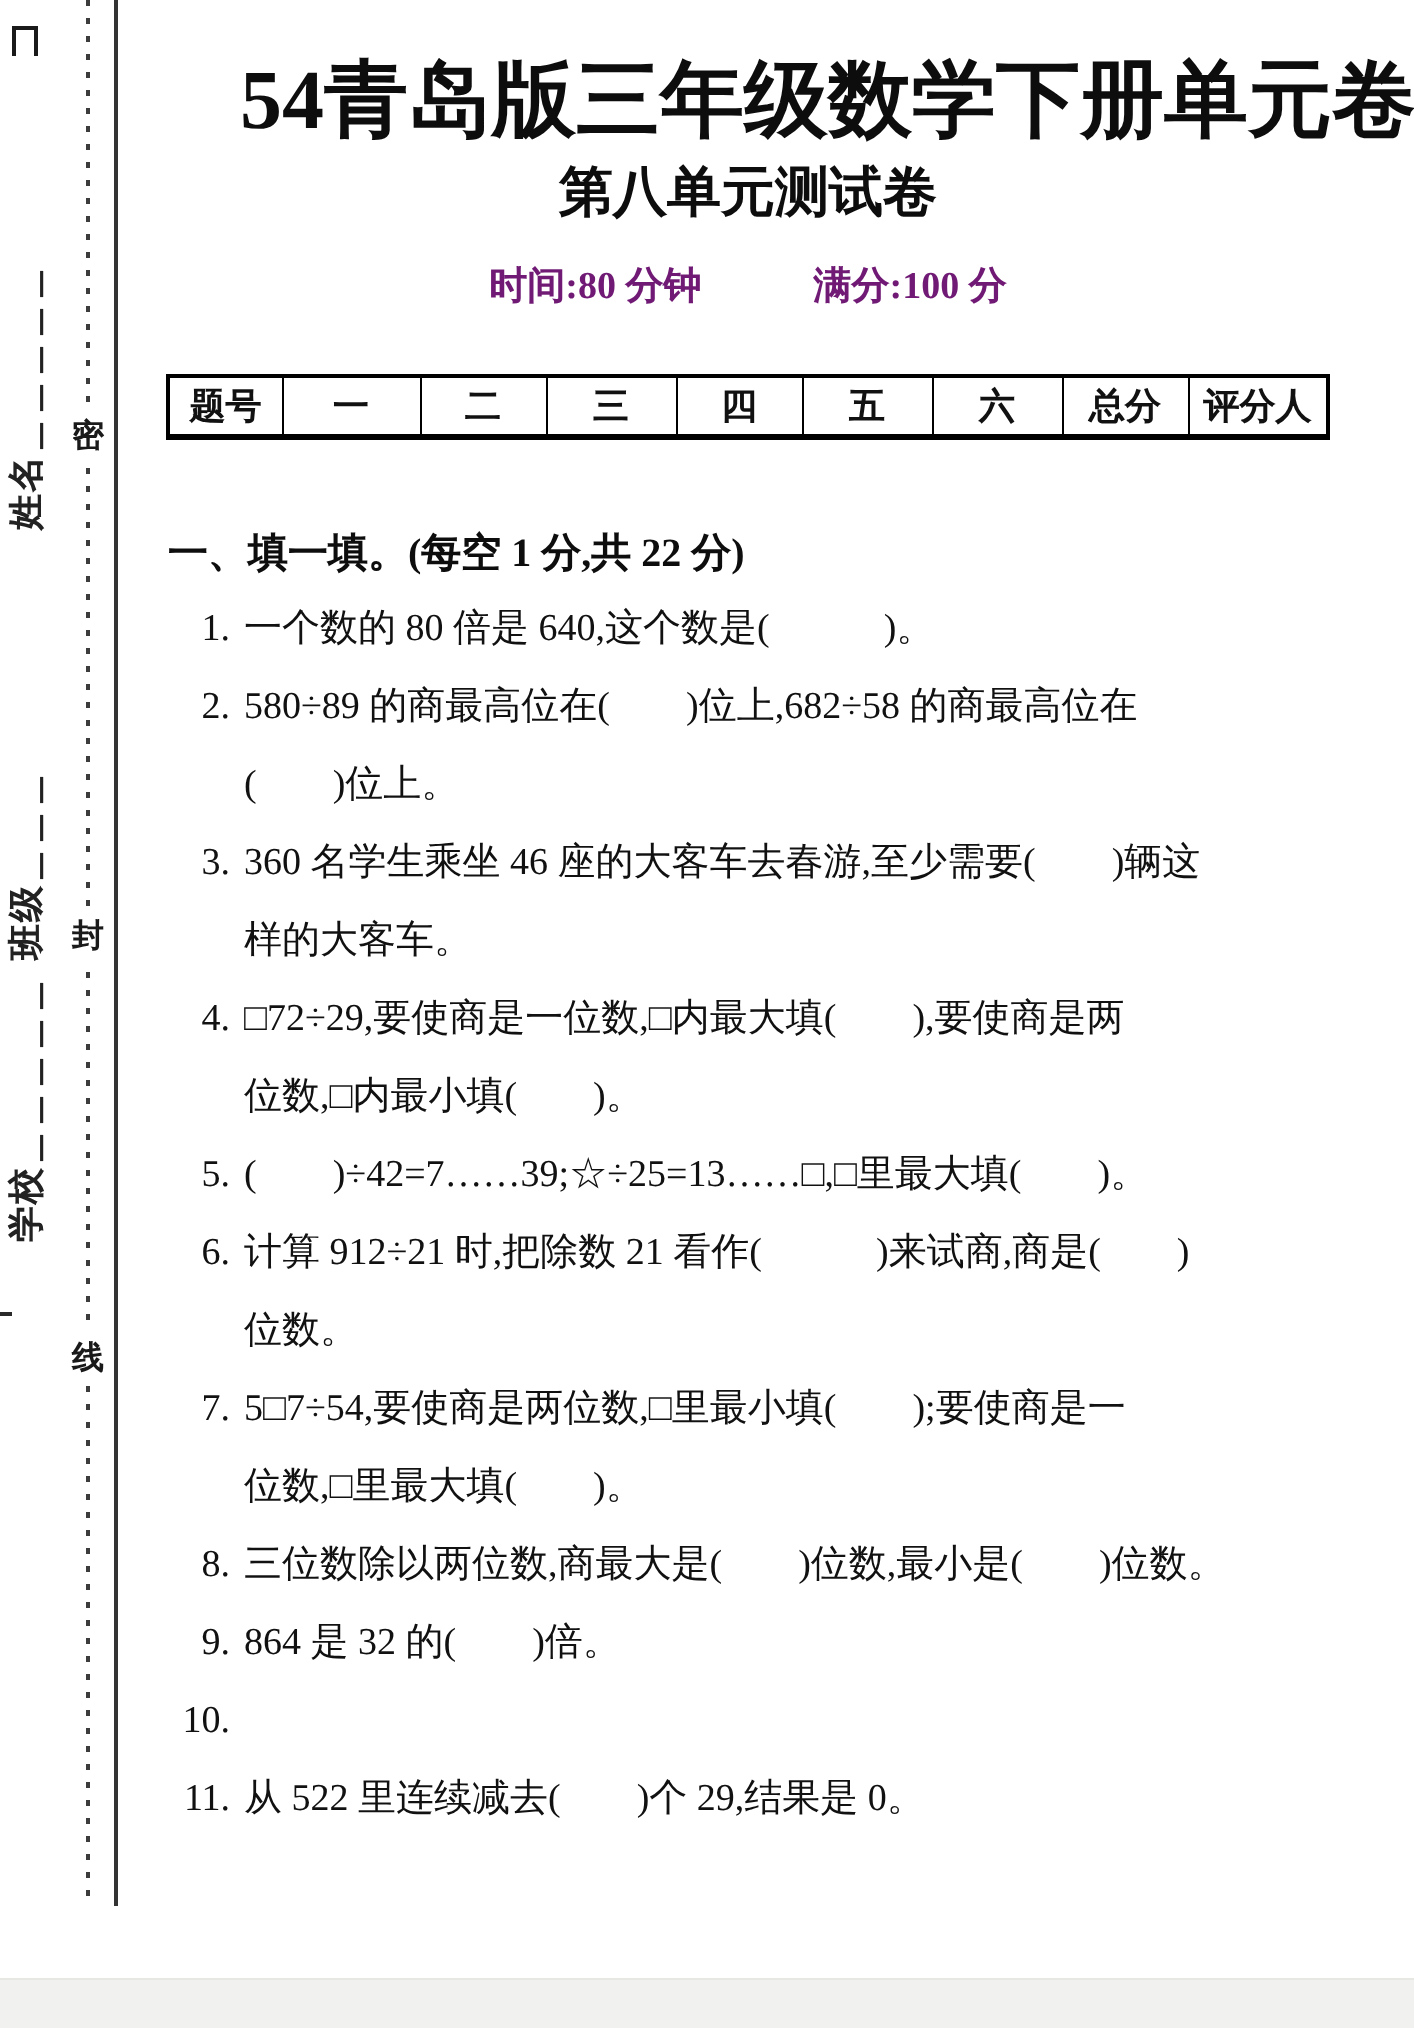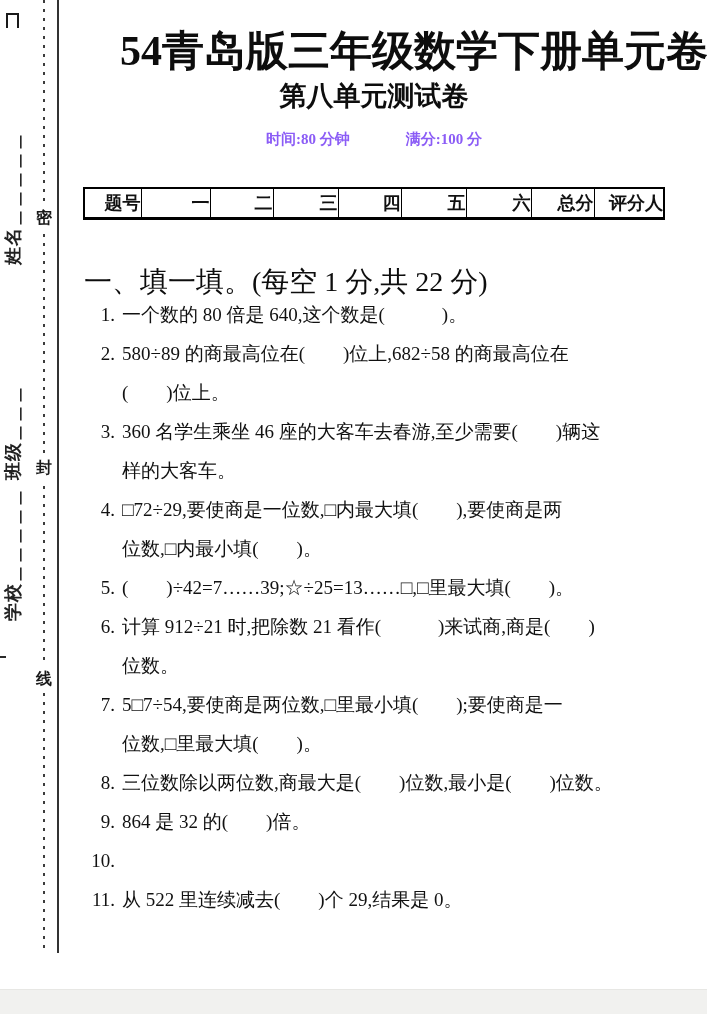--- a/index.html
+++ b/index.html
@@ -43,37 +43,37 @@
   
   .headwrap{position:absolute; left:84px; top:0; width:580px; text-align:center;}
   .title{
     margin-top:26px; font-size:42px; font-weight:bold; line-height:50px;
     letter-spacing:0px; color:#0d0d0d; white-space:nowrap;margin-left:36px;
   }
   .subtitle{
     margin-top:4px; font-size:27px; font-weight:bold; line-height:32px; color:#0d0d0d;
   }
   .meta{
-    margin-top:18px; font-size:15px; font-weight:bold; color:#8b5cf6;
+    margin-top:18px; font-size:19px; font-weight:bold; color:#701a75;
   }
   .meta .gap{display:inline-block; width:56px;}
   
   table.score{
     position:absolute; left:83px; top:187px; width:580px;
     border-collapse:collapse; table-layout:fixed;
     font-size:18px; color:#111;
     border:2px solid #000; border-bottom:3px solid #000;
   }
   table.score td{
-    border:1.5px solid #000; height:28px; text-align:right; padding:0;
+    border:1.5px solid #000; height:28px; text-align:center; padding:0;
     font-weight:bold; font-size:18px;
   }
   
   .section-heading{
-    position:absolute; left:84px; top:263px; font-size:28px; font-weight:normal;
+    position:absolute; left:84px; top:263px; font-size:20px; font-weight:bold;
     color:#0d0d0d; white-space:nowrap;text-align:center;
   }
   .questions{
     position:absolute; left:84px; top:295px; width:600px;
     font-size:19px; color:#111;
   }
   .qline{
     position:relative; height:39px; line-height:39px;
     padding-left:38px; white-space:nowrap;
   }

